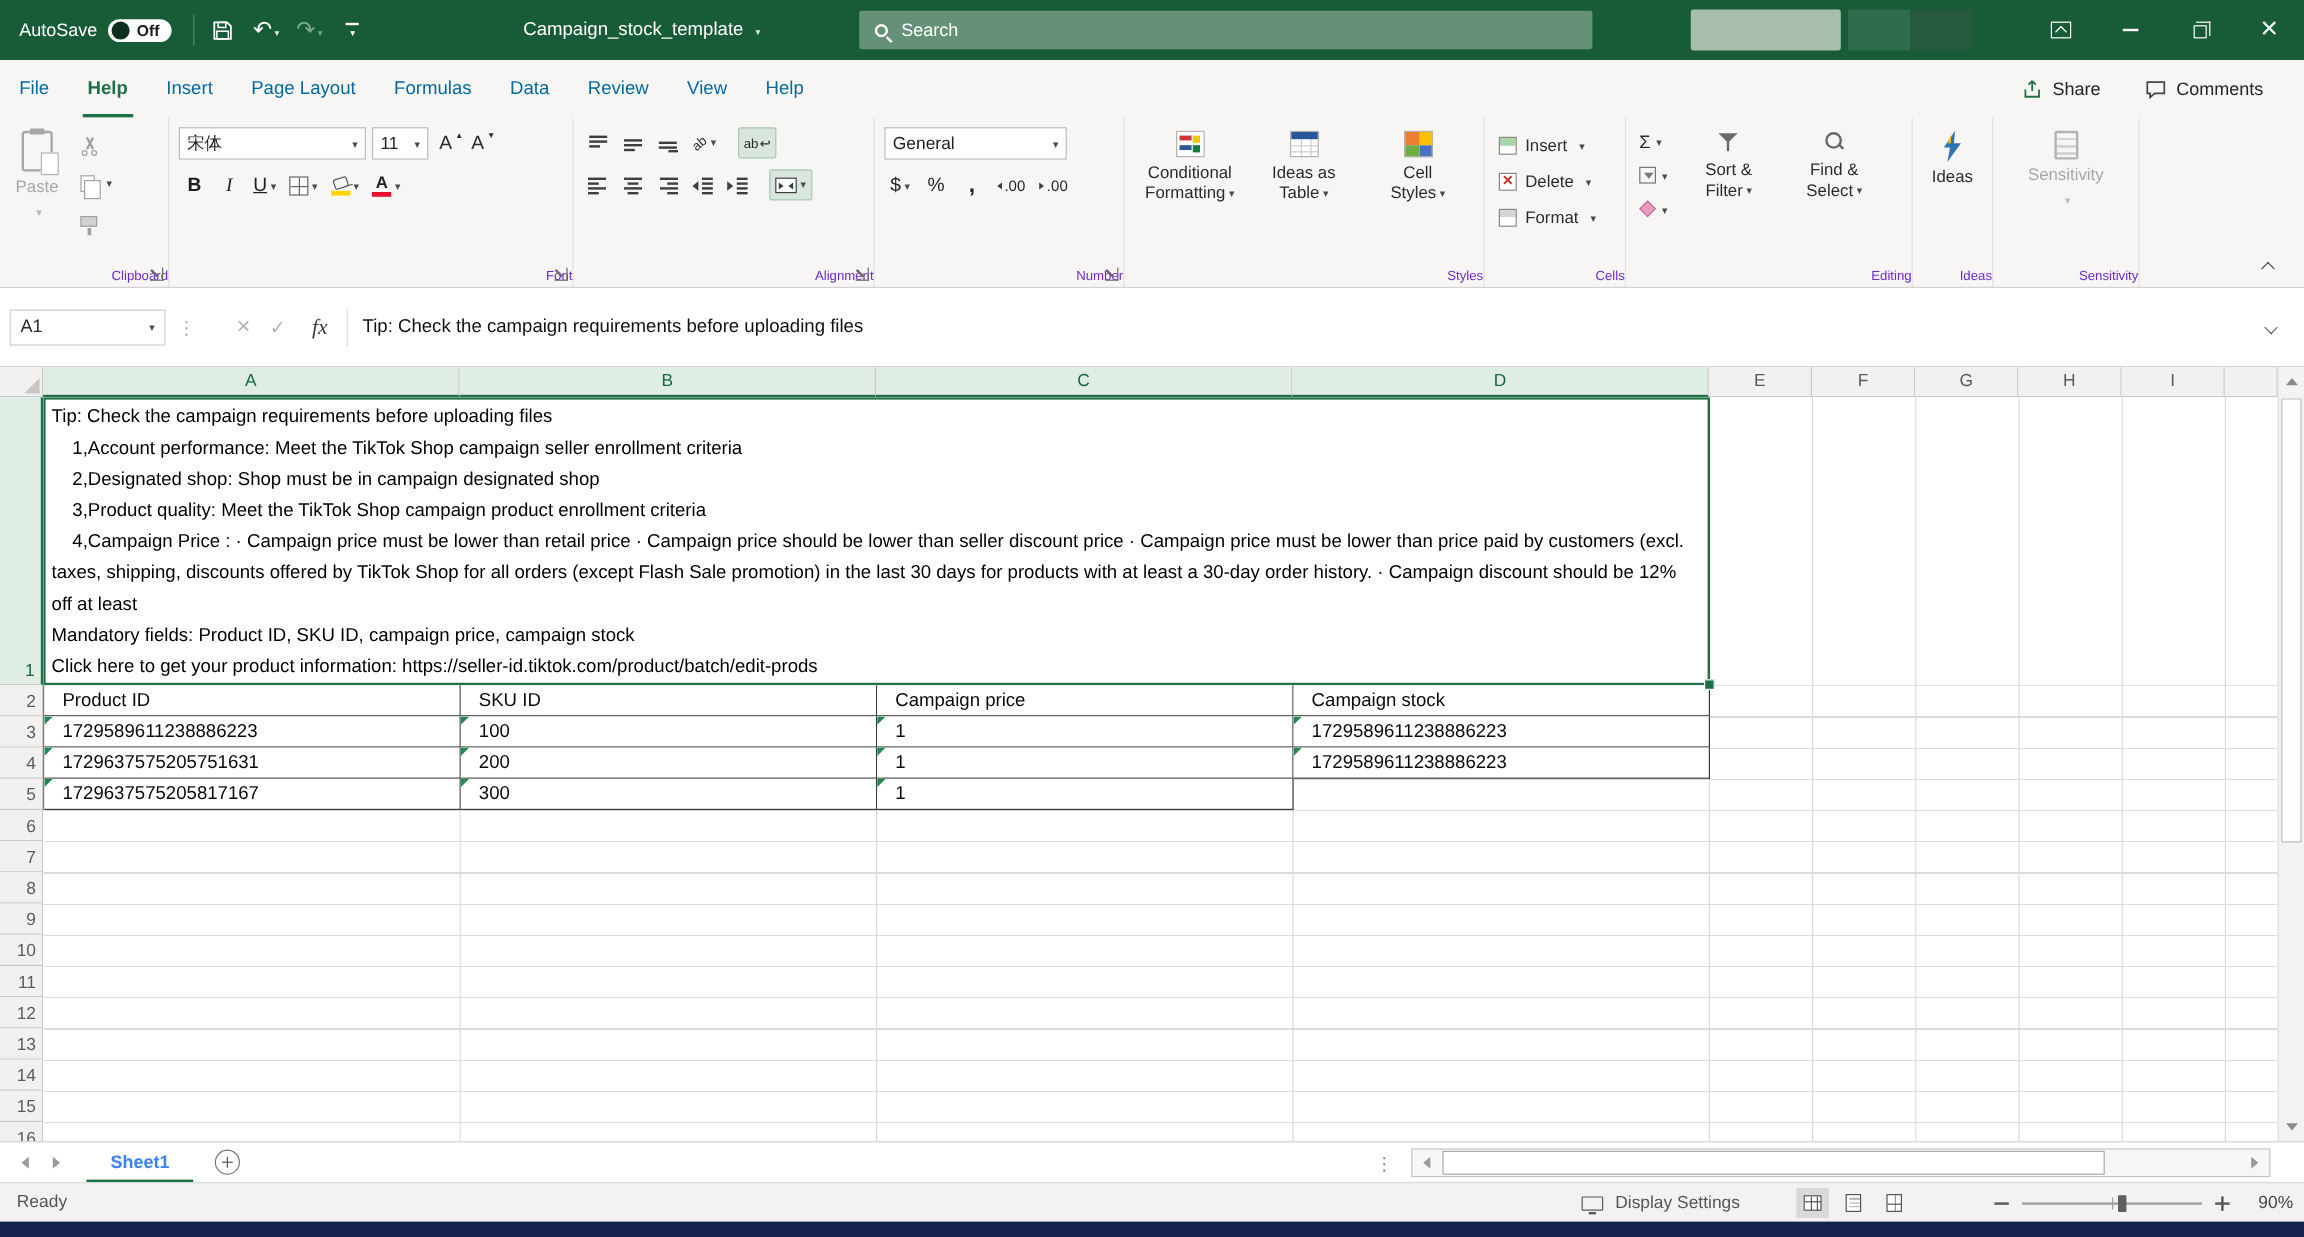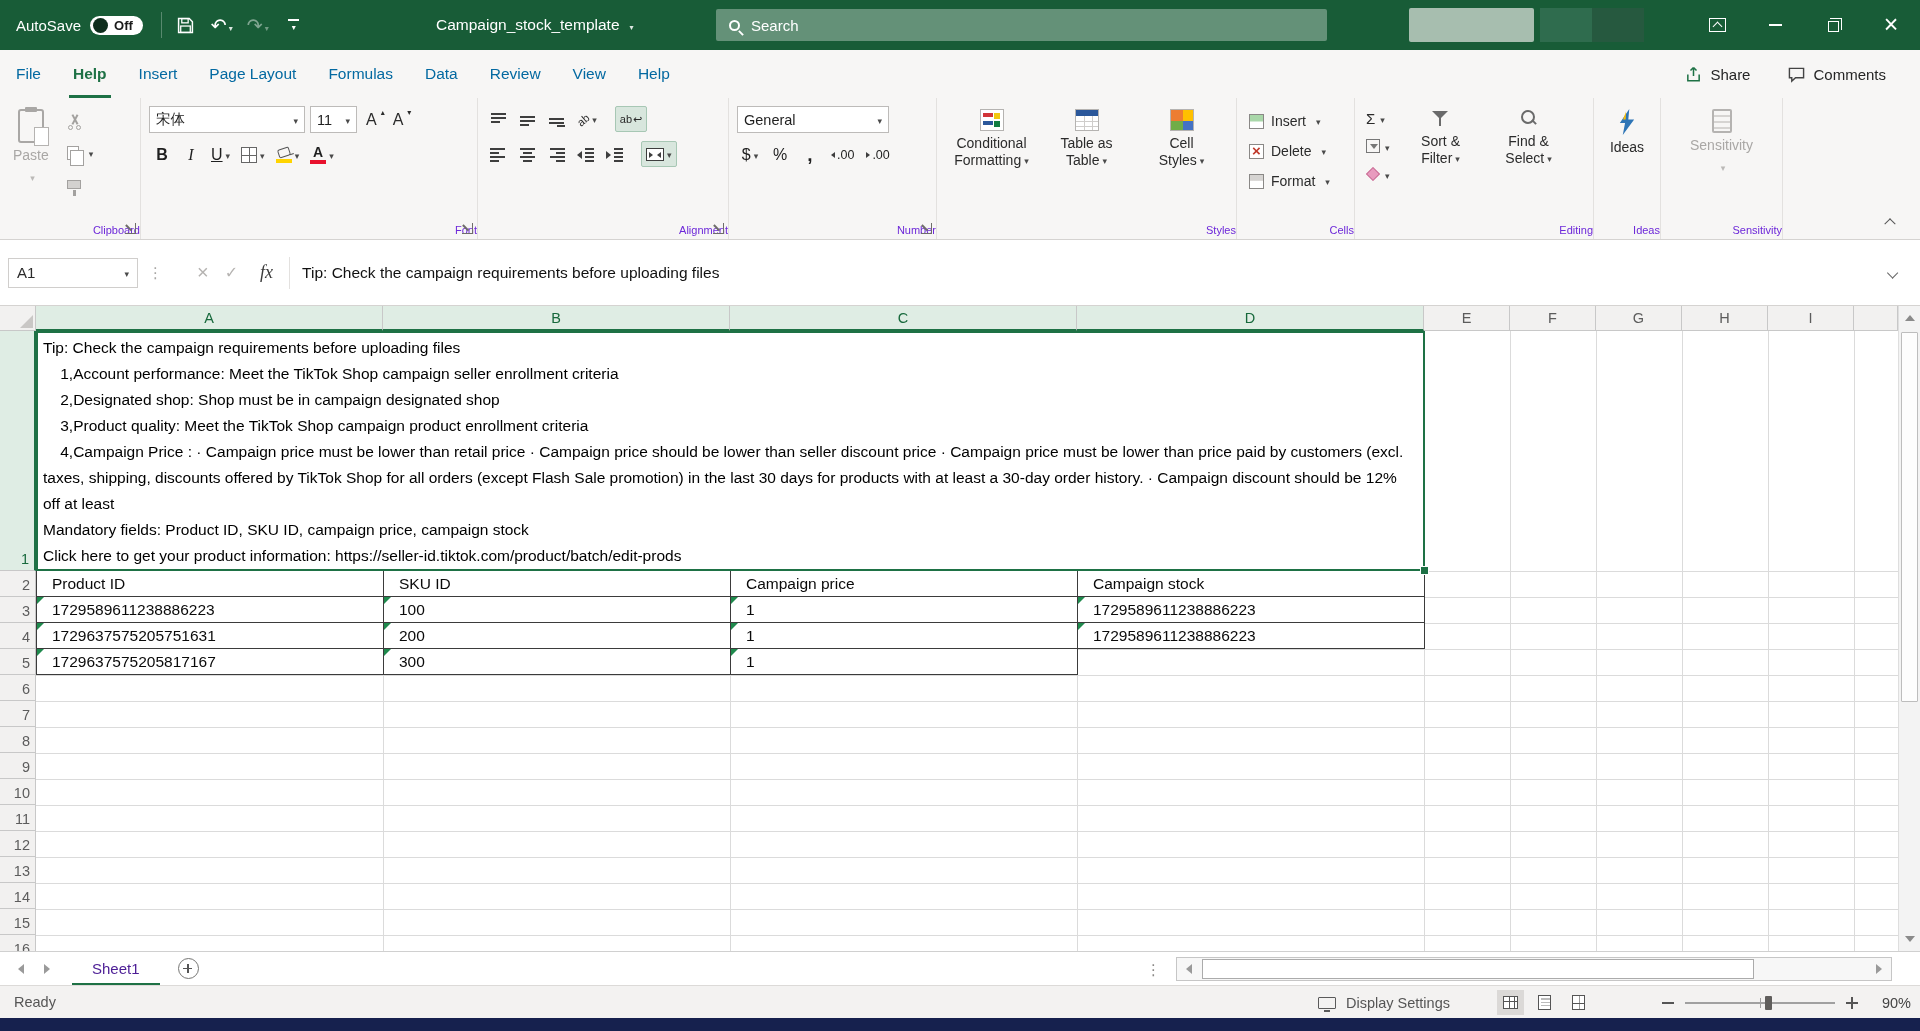--- a/index.html
+++ b/index.html
@@ -196,21 +196,21 @@
 .vs-up{top:0}.vs-dn{bottom:0}
 .tri-up{border-left:5px solid transparent;border-right:5px solid transparent;border-bottom:6px solid #8a8a8a}
 .tri-dn{border-left:5px solid transparent;border-right:5px solid transparent;border-top:6px solid #8a8a8a}
 .vs-thumb{position:absolute;left:2px;right:2px;top:26px;height:370px;background:#FDFDFD;border:1px solid #BDBDBD;border-radius:1px}
 
 
 .sheetbar{position:absolute;left:0;top:951px;right:0;height:34px;background:#fff;border-top:1px solid #D0D0D0;display:flex;align-items:center}
 .sh-nav{display:flex;gap:20px;padding:0 8px 0 18px}
 .tri-l{border-top:5px solid transparent;border-bottom:5px solid transparent;border-right:6px solid #9a9a9a}
 .tri-r{border-top:5px solid transparent;border-bottom:5px solid transparent;border-left:6px solid #9a9a9a}
-.sheet-tab{height:34px;display:flex;align-items:center;padding:0 20px;font-size:15px;font-weight:400;color:#4c1d95;position:relative;margin-left:14px}
+.sheet-tab{height:34px;display:flex;align-items:center;padding:0 20px;font-size:15px;font-weight:700;color:#3b82f6;position:relative;margin-left:14px}
 .sheet-tab::after{content:"";position:absolute;left:0;right:0;bottom:0;height:3px;background:#1E7145}
 .add-sheet{margin-left:18px;width:21px;height:21px;border-radius:50%;border:1.3px solid #767674;position:relative}
 .add-sheet::before{content:"";position:absolute;left:4.5px;top:8.6px;width:9px;height:1.6px;background:#555}
 .add-sheet::after{content:"";position:absolute;left:8.6px;top:4.5px;width:1.6px;height:9px;background:#555}
 .tab-handle{position:absolute;left:1146px;top:9px;color:#8a8886;font-size:15px}
 .tab-handle::before{content:"\22EE"}
 .hscroll{position:absolute;left:1176px;top:5px;width:716px;height:24px;border:1px solid #C6C6C6;background:#F7F7F7;display:flex;align-items:center}
 .hs-btn{width:24px;height:100%;display:flex;align-items:center;justify-content:center}
 .hs-thumb{width:552px;height:20px;margin:0 1px;background:#fff;border:1px solid #ABABAB}
 .hs-right{margin-left:auto}
@@ -474,21 +474,21 @@
         <div class="bigbtn">
           <span class="cf-ic"></span>
           <span class="bb-lbl">
               <span class="l1">Conditional</span>
               <span class="l2"><span>Formatting</span><span class="caret"></span></span>
             </span>
         </div>
         <div class="bigbtn">
           <span class="fat-ic"></span>
           <span class="bb-lbl">
-              <span class="l1">Table as</span>
+              <span class="l1">Ideas as</span>
               <span class="l2"><span>Table</span><span class="caret"></span></span>
             </span>
         </div>
         <div class="bigbtn">
           <span class="cs-ic"></span>
           <span class="bb-lbl">
               <span class="l1">Cell</span>
               <span class="l2"><span>Styles</span><span class="caret"></span></span>
             </span>
         </div>

